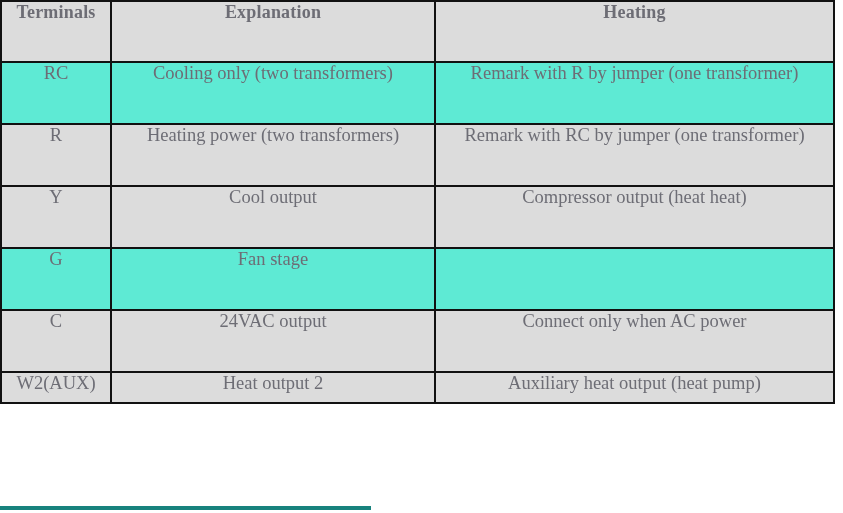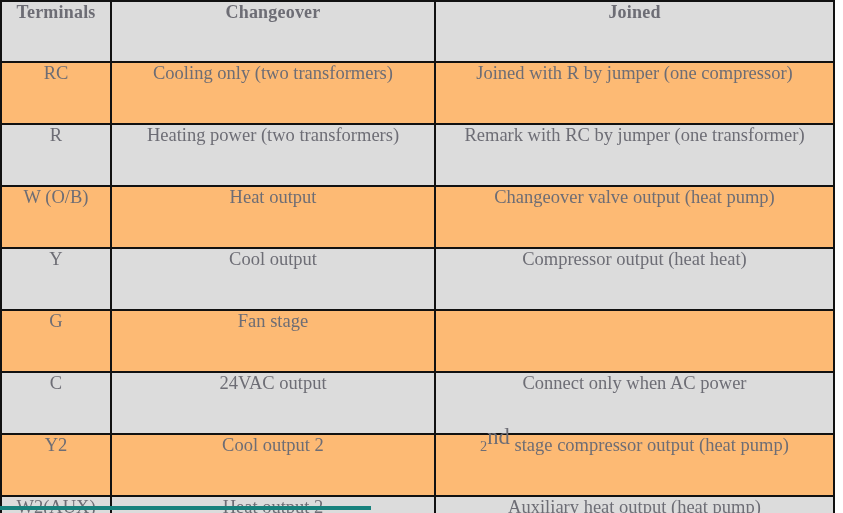--- a/index.html
+++ b/index.html
@@ -56,21 +56,21 @@
     background: #dcdcdc;
     height: 61px;
     font-weight: bold;
     font-size: 18px;
     padding-top: 9px;
     box-sizing: border-box;
     letter-spacing: .2px;
   }
 
   tbody tr.row-shaded td { background: #dcdcdc; }
-  tbody tr.row-plain  td { background: #fdba74; }
+  tbody tr.row-plain  td { background: #5eead4; }
 
   tbody td {
     height: 62px;
     box-sizing: border-box;
     font-size: 18.5px;
     padding-top: 9px;
   }
   tbody tr.row-last td {
     height: 31px;
   }
@@ -105,67 +105,57 @@
 
   <table class="terminal-table">
     <colgroup>
       <col class="c-terminals">
       <col class="c-explanation">
       <col class="c-remark">
     </colgroup>
     <thead>
       <tr>
         <th>Terminals</th>
-        <th>Changeover</th>
-        <th>Joined</th>
+        <th>Explanation</th>
+        <th>Heating</th>
       </tr>
     </thead>
     <tbody>
 
       <tr class="row-plain">
         <td>RC</td>
         <td>Cooling only (two transformers)</td>
-        <td>Joined with R by jumper (one compressor)</td>
+        <td>Remark with R by jumper (one transformer)</td>
       </tr>
 
       <tr class="row-shaded">
         <td>R</td>
         <td>Heating power (two transformers)</td>
         <td>Remark with RC by jumper (one transformer)</td>
       </tr>
 
-      <tr class="row-plain">
-        <td>W (O/B)</td>
-        <td>Heat output</td>
-        <td>Changeover valve output (heat pump)</td>
-      </tr>
 
       <tr class="row-shaded">
         <td>Y</td>
         <td>Cool output</td>
         <td>Compressor output (heat heat)</td>
       </tr>
 
       <tr class="row-plain">
         <td>G</td>
         <td>Fan stage</td>
         <td></td>
       </tr>
 
       <tr class="row-shaded">
         <td>C</td>
         <td>24VAC output</td>
         <td>Connect only when AC power</td>
       </tr>
 
-      <tr class="row-plain">
-        <td>Y2</td>
-        <td>Cool output 2</td>
-        <td><span class="sup">2</span><span class="sup-big">nd</span><span> stage compressor output (heat pump)</span></td>
-      </tr>
 
       <tr class="row-shaded row-last">
         <td>W2(AUX)</td>
         <td>Heat output 2</td>
         <td>Auxiliary heat output (heat pump)</td>
       </tr>
 
     </tbody>
   </table>
 

